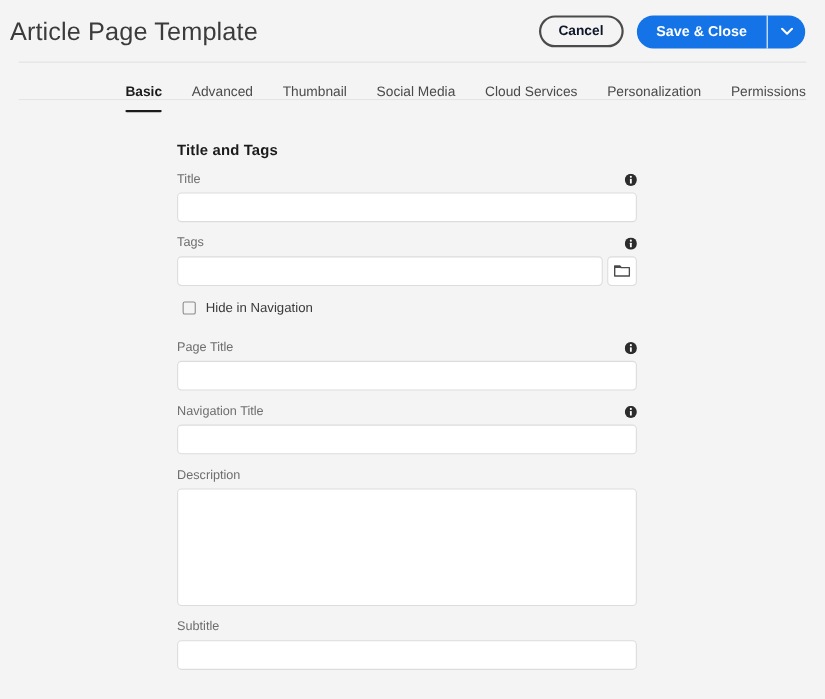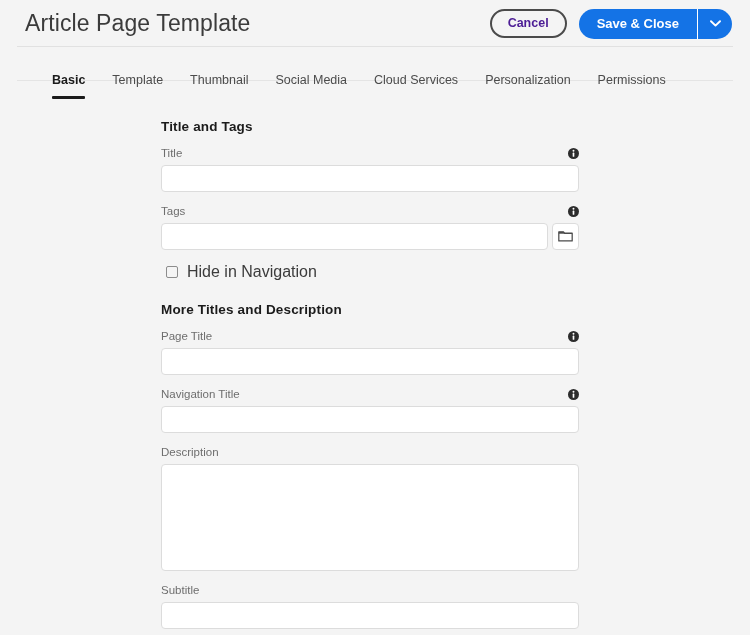--- a/index.html
+++ b/index.html
@@ -11,26 +11,26 @@
     height: 635px;
     background: #f4f4f4;
     font-family: "Liberation Sans", sans-serif;
     color: #2c2c2c;
     overflow: hidden;
   }
 
   
   .header {
     position: relative;
-    height: 47px;
+    height: 57px;
     box-sizing: border-box;
     display: flex;
     align-items: center;
     justify-content: space-between;
-    padding: 0 18px 0 25px;
+    padding: 0 18px 0 9px;
   }
   .page-title {
     font-size: 23px;
     font-weight: 300;
     letter-spacing: 0.1px;
     color: #3b3b3b;
     line-height: 1;
     white-space: nowrap;
   }
   .header-actions {
@@ -38,21 +38,21 @@
     align-items: center;
     gap: 12px;
   }
   .btn-cancel {
     height: 29px;
     box-sizing: border-box;
     padding: 0 16px;
     border: 2px solid #4b4b4b;
     border-radius: 15px;
     background: transparent;
-    color: #4c1d95;
+    color: #0f172a;
     font-family: "Liberation Sans", sans-serif;
     font-size: 12.5px;
     font-weight: 700;
     line-height: 25px;
     cursor: pointer;
     white-space: nowrap;
   }
   .split-btn {
     display: flex;
     align-items: stretch;
@@ -89,22 +89,22 @@
     bottom: 0;
     height: 1px;
     background: #e1e1e1;
   }
 
   
   .tabbar {
     position: relative;
     height: 52px;
     display: flex;
-    align-items: center;
-    padding-left: 52px;
+    align-items: flex-start;
+    padding-left: 114px;
     gap: 0;
   }
   .tab {
     position: relative;
     padding: 13px 0 0 0;
     margin-right: 27px;
     font-size: 12.5px;
     color: #4b4b4b;
     background: transparent;
     border: none;
@@ -232,21 +232,21 @@
   .checkbox-box {
     width: 12px;
     height: 12px;
     box-sizing: border-box;
     border: 1.5px solid #8c8c8c;
     border-radius: 2px;
     background: #f4f4f4;
     flex: 0 0 auto;
   }
   .checkbox-label {
-    font-size: 16px;
+    font-size: 12px;
     color: #3b3b3b;
     line-height: 1;
   }
 </style>
 </head>
 <body>
 
 <div class="header">
   <div class="page-title">Article Page Template</div>
 
@@ -262,21 +262,21 @@
       </div>
     </div>
   </div>
 
   <div class="header-divider"></div>
 </div>
 
 <div class="tabbar">
   <div class="tabbar-underline"></div>
   <button class="tab active">Basic</button>
-  <button class="tab">Template</button>
+  <button class="tab">Advanced</button>
   <button class="tab">Thumbnail</button>
   <button class="tab">Social Media</button>
   <button class="tab">Cloud Services</button>
   <button class="tab">Personalization</button>
   <button class="tab">Permissions</button>
 </div>
 
 <div class="form">
 
   <div class="section-title">Title and Tags</div>
@@ -312,21 +312,20 @@
         </svg>
       </button>
     </div>
   </div>
 
   <div class="checkbox-row">
     <span class="checkbox-box"></span>
     <span class="checkbox-label">Hide in Navigation</span>
   </div>
 
-  <div class="section-title">More Titles and Description</div>
 
   <div class="field">
     <div class="field-head">
       <span class="field-label">Page Title</span>
       <svg class="info-icon" viewBox="0 0 12 12">
         <circle cx="6" cy="6" r="6" fill="#2c2c2c"></circle>
         <circle cx="6" cy="3" r="1.05" fill="#ffffff"></circle>
         <rect x="5.1" y="5" width="1.8" height="4.6" rx="0.6" fill="#ffffff"></rect>
       </svg>
     </div>

